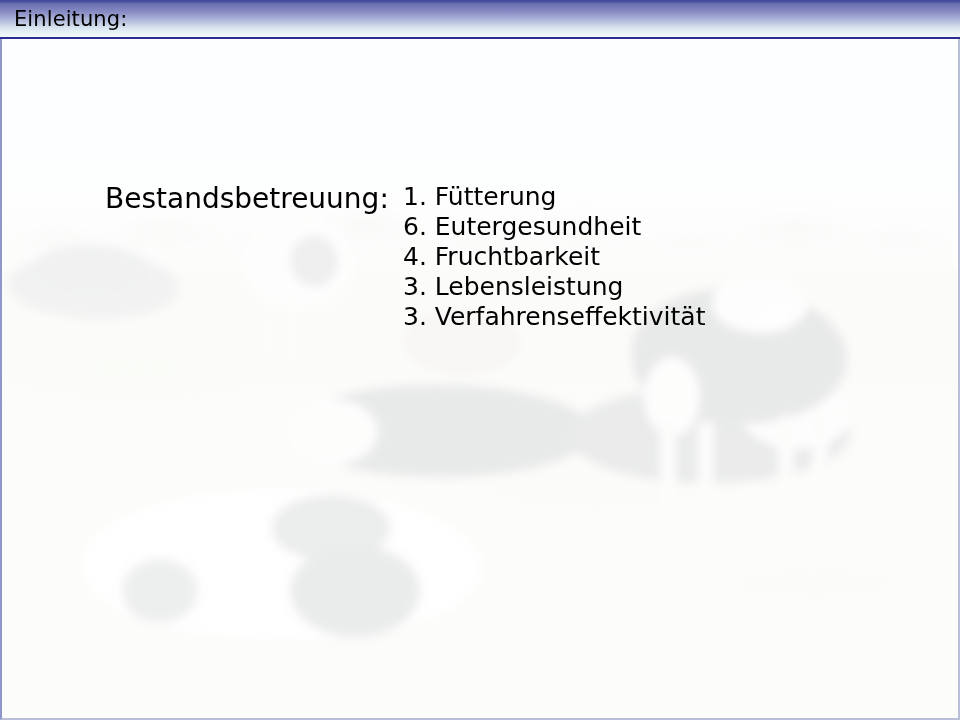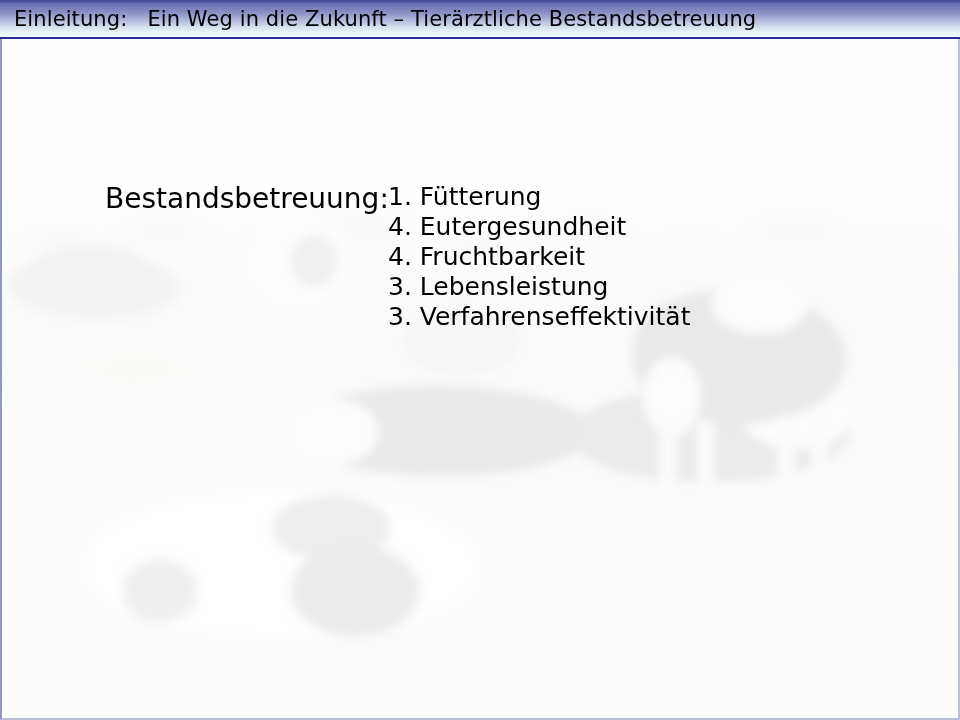--- a/index.html
+++ b/index.html
@@ -235,31 +235,31 @@
     margin: 0;
     padding: 0;
     list-style: none;
   }
   #item-list li {
     font-family: "DejaVu Sans", sans-serif;
     font-size: 25px;
     line-height: 30px;
     color: #000000;
     white-space: nowrap;
+    margin-left: 15px;
   }
 </style>
 </head>
 <body>
 
 <div id="slide">
 
   <div id="title-bar">
     <div class="title-inner">
       <span class="title-text" id="title-label">Einleitung:</span>
-      <span class="title-text" id="title-main">Ein Weg in die Zukunft – Tierärztliche Bestandsbetreuung</span>
     </div>
   </div>
 
   <div id="slide-body">
 
     <div id="photo">
       <div class="sky"></div>
       <div class="treeline"></div>
       <div class="field"></div>
 
@@ -310,21 +310,21 @@
     </div>
 
     <div id="veil"></div>
 
     <div id="content">
 
       <div id="heading-left">Bestandsbetreuung:</div>
 
       <ul id="item-list">
         <li>1. Fütterung</li>
-        <li>4. Eutergesundheit</li>
+        <li>6. Eutergesundheit</li>
         <li>4. Fruchtbarkeit</li>
         <li>3. Lebensleistung</li>
         <li>3. Verfahrenseffektivität</li>
       </ul>
 
     </div>
   </div>
 </div>
 
 </body></html>

